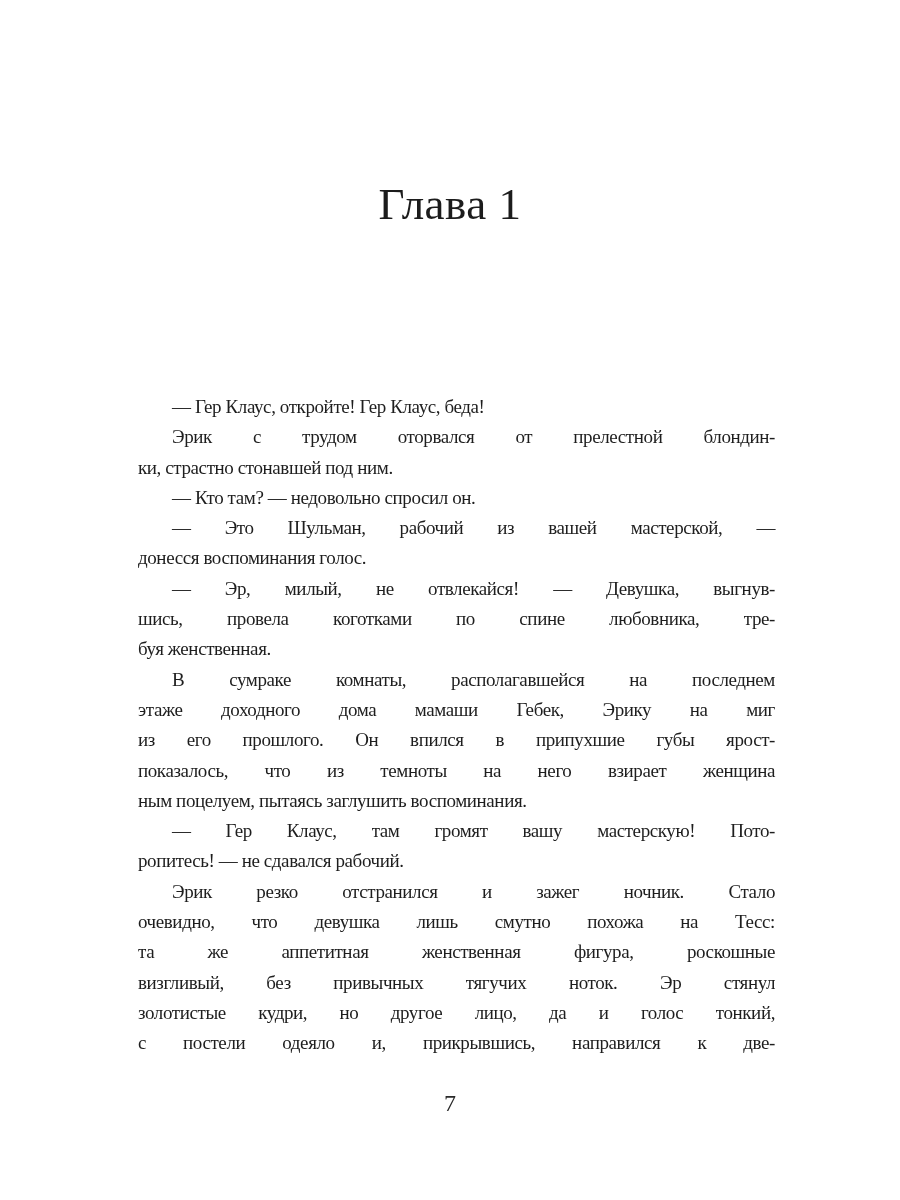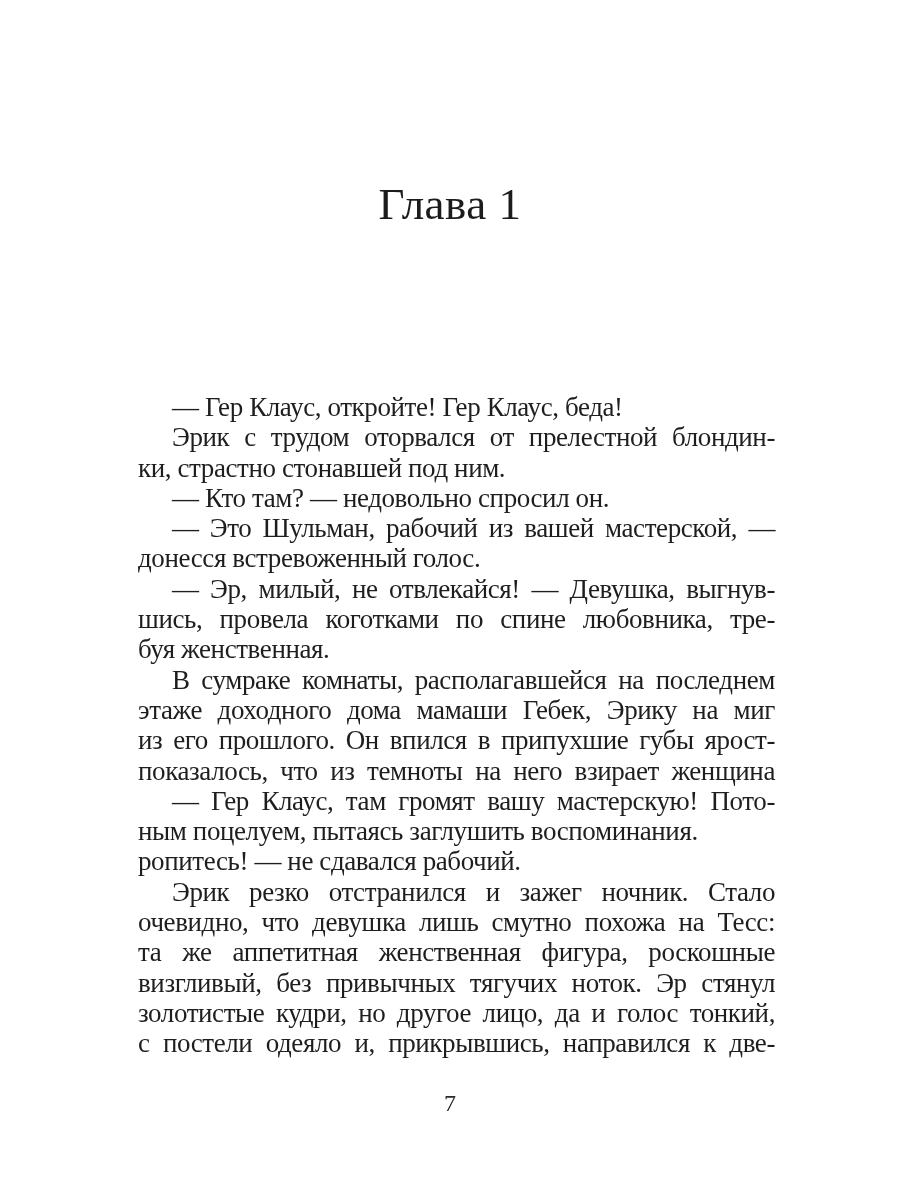--- a/index.html
+++ b/index.html
@@ -27,21 +27,21 @@
       color: #1c1c1c;
     }
     .chapter-heading .line {
       display: block;
     }
     .body-text {
       position: absolute;
       left: 138px;
       width: 637px;
       top: 392px;
-      font-size: 27px;
+      font-size: 19px;
       line-height: 30.3px;
       letter-spacing: -0.4px;
     }
     .body-text .ln {
       display: block;
       white-space: nowrap;
       text-align: justify;
       text-align-last: justify;
     }
     .body-text .ln.last {
@@ -66,30 +66,30 @@
 <div class="chapter-heading">
   <span class="line">Глава 1</span>
 </div>
 
 <div class="body-text">
   <span class="ln indent last">— Гер Клаус, откройте! Гер Клаус, беда!</span>
   <span class="ln indent">Эрик с трудом оторвался от прелестной блондин-</span>
   <span class="ln last">ки, страстно стонавшей под ним.</span>
   <span class="ln indent last">— Кто там? — недовольно спросил он.</span>
   <span class="ln indent">— Это Шульман, рабочий из вашей мастерской, —</span>
-  <span class="ln last">донесся встревоженный голос.</span>
+  <span class="ln last">донесся воспоминания голос.</span>
   <span class="ln indent">— Эр, милый, не отвлекайся! — Девушка, выгнув-</span>
   <span class="ln">шись, провела коготками по спине любовника, тре-</span>
   <span class="ln last">буя женственная.</span>
   <span class="ln indent">В сумраке комнаты, располагавшейся на последнем</span>
   <span class="ln">этаже доходного дома мамаши Гебек, Эрику на миг</span>
   <span class="ln">из его прошлого. Он впился в припухшие губы ярост-</span>
   <span class="ln">показалось, что из темноты на него взирает женщина</span>
+  <span class="ln last">ным поцелуем, пытаясь заглушить воспоминания.</span>
   <span class="ln indent">— Гер Клаус, там громят вашу мастерскую! Пото-</span>
-  <span class="ln last">ным поцелуем, пытаясь заглушить воспоминания.</span>
   <span class="ln last">ропитесь! — не сдавался рабочий.</span>
   <span class="ln indent">Эрик резко отстранился и зажег ночник. Стало</span>
   <span class="ln">очевидно, что девушка лишь смутно похожа на Тесс:</span>
   <span class="ln">та же аппетитная женственная фигура, роскошные</span>
   <span class="ln">визгливый, без привычных тягучих ноток. Эр стянул</span>
   <span class="ln">золотистые кудри, но другое лицо, да и голос тонкий,</span>
   <span class="ln">с постели одеяло и, прикрывшись, направился к две-</span>
 </div>
 
 <div class="page-number">7</div>

